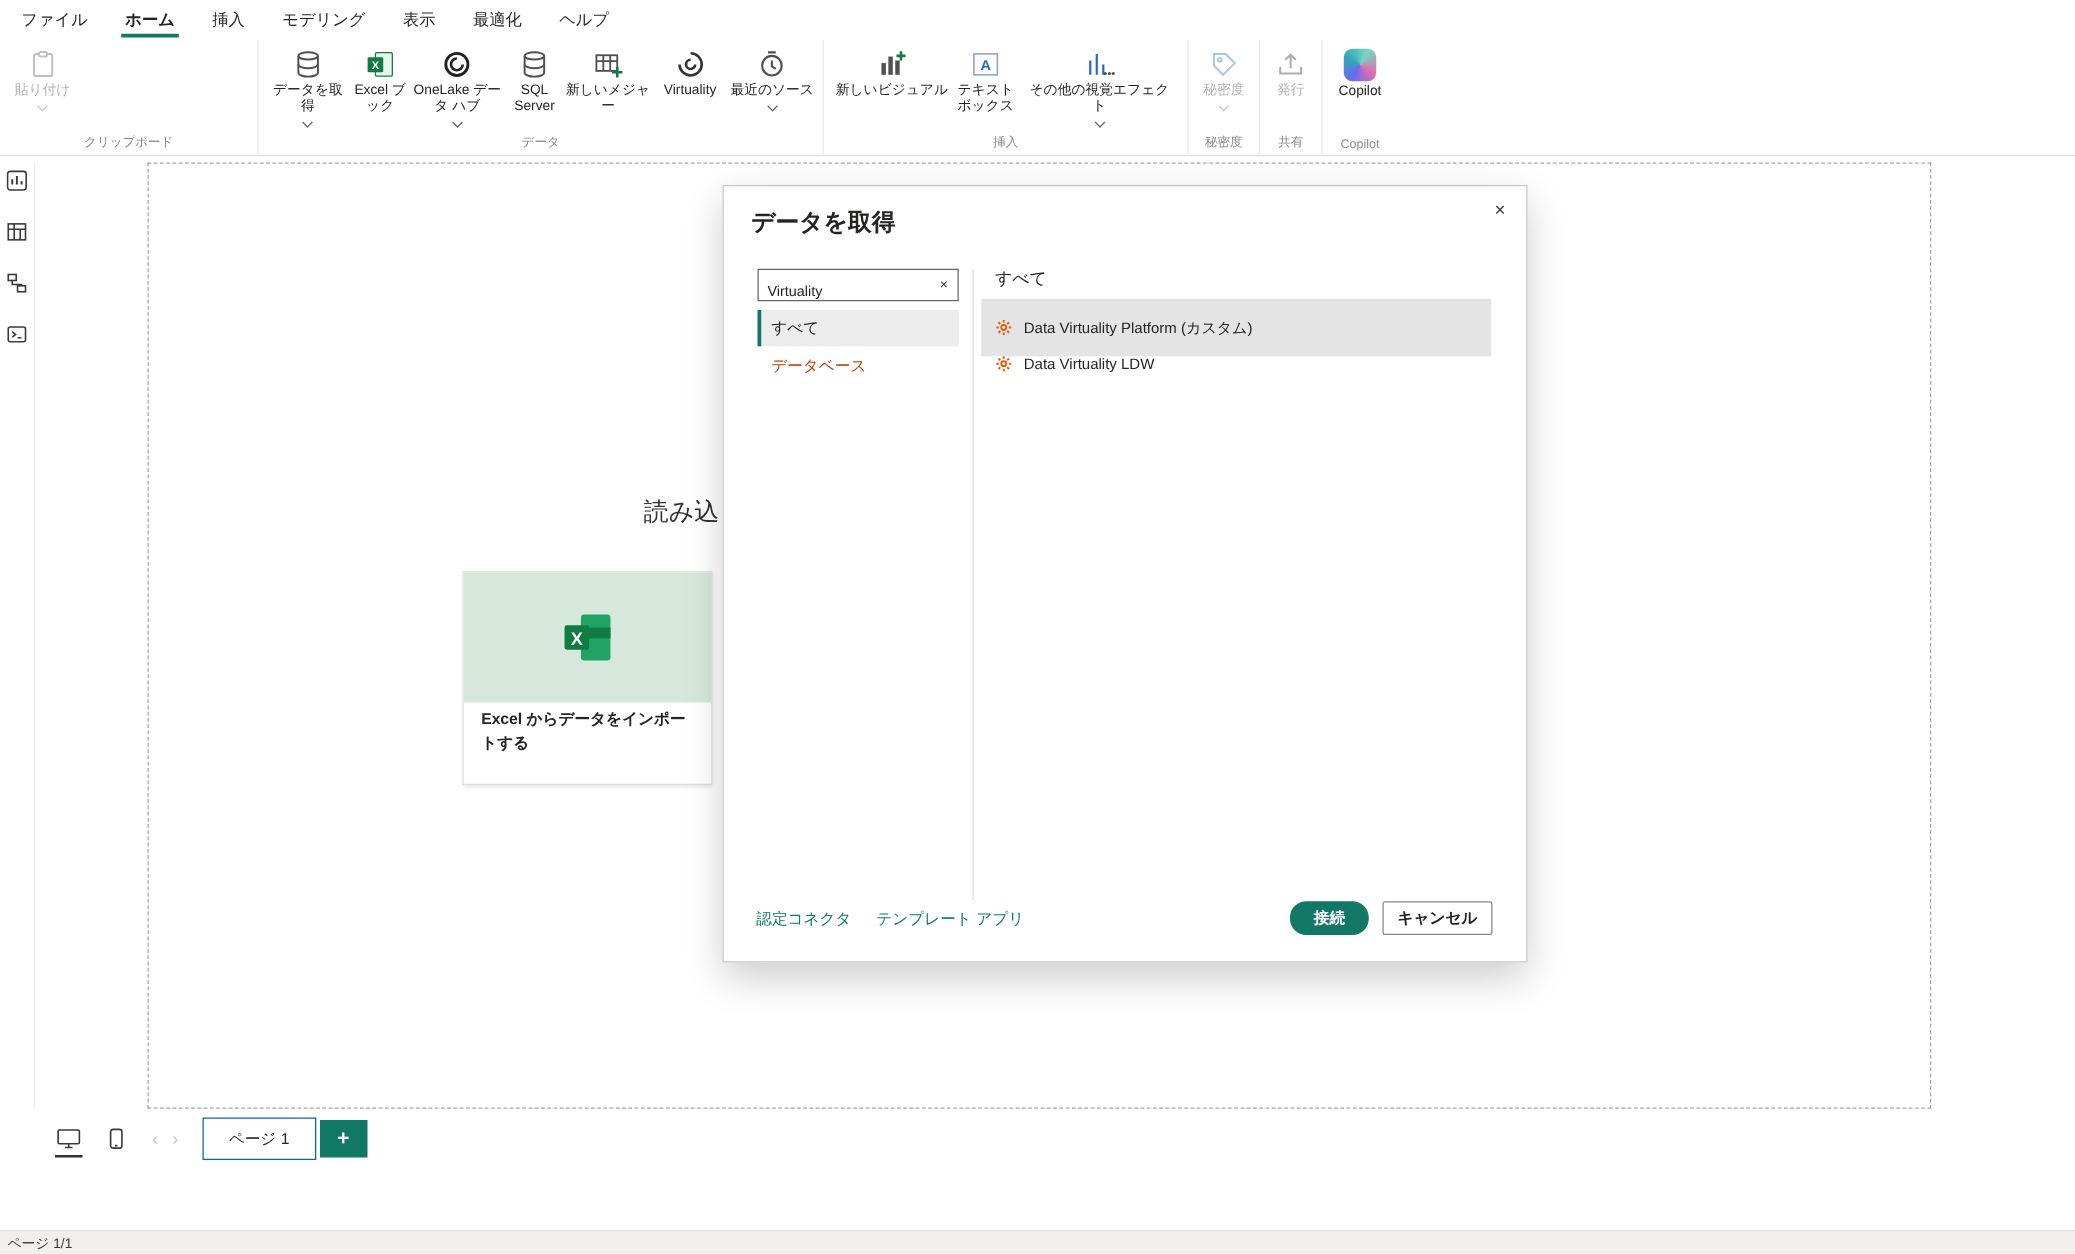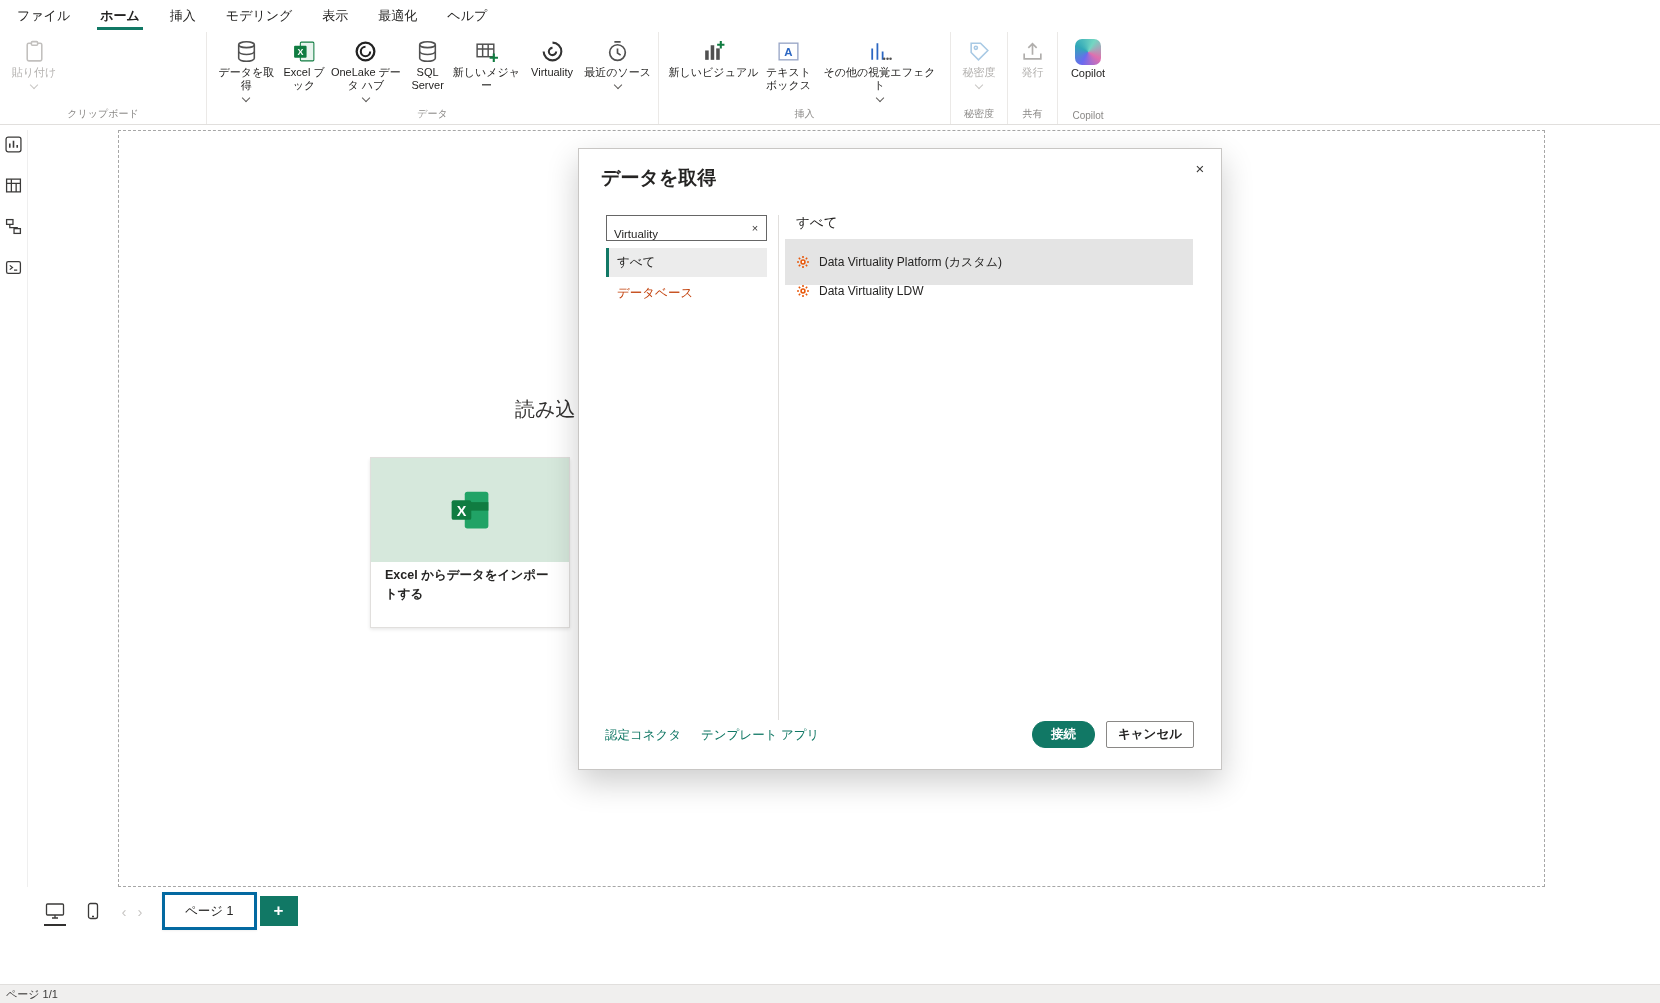--- a/index.html
+++ b/index.html
@@ -58,21 +58,21 @@
   .result-row svg{flex:0 0 auto;}
   .dlg-link{position:absolute;top:578px;font-size:12.5px;color:var(--accent);cursor:pointer;white-space:nowrap;}
   .btn-connect{position:absolute;left:453px;top:572px;width:63px;height:27px;background:var(--accent);color:#fff;border:1px solid var(--accent);border-radius:13px;font-size:12.5px;font-weight:700;font-family:Liberation Sans, sans-serif;cursor:pointer;}
   .btn-cancel{position:absolute;left:527px;top:572px;width:88px;height:27px;background:#fff;color:#252423;border:1px solid #8a8886;border-radius:2px;font-size:12.5px;font-weight:700;font-family:inherit;cursor:pointer;}
 
   
   .pagebar{position:absolute;left:0;top:893px;height:36px;display:flex;align-items:center;padding-left:40px;background:#fff;}
   .viewbtn{width:30px;height:30px;display:flex;align-items:center;justify-content:center;position:relative;cursor:pointer;margin-right:8px;}
   .viewbtn.active::after{content:"";position:absolute;left:4px;right:4px;bottom:0;height:2px;background:#323130;}
   .navchev{width:16px;height:30px;display:flex;align-items:center;justify-content:center;color:#c8c6c4;font-size:15px;cursor:default;}
-  .page-tab{margin-left:14px;height:30px;padding:16px 20px;display:flex;align-items:center;background:#fff;border:3px solid #0369a1;box-shadow:0 1px 2px rgba(0,0,0,.06);font-size:12.5px;cursor:pointer;white-space:nowrap;}
+  .page-tab{margin-left:14px;height:30px;padding:16px 20px;display:flex;align-items:center;background:#fff;border:1px solid #0369a1;box-shadow:0 1px 2px rgba(0,0,0,.06);font-size:12.5px;cursor:pointer;white-space:nowrap;}
   .add-page{margin-left:3px;width:38px;height:30px;background:var(--accent);color:#fff;display:flex;align-items:center;justify-content:center;font-size:17px;font-weight:700;cursor:pointer;}
   .statusbar{position:absolute;left:0;right:0;bottom:0;height:19px;background:#f0efee;border-top:1px solid #e1dfdd;display:flex;align-items:center;padding-left:6px;font-size:11px;color:#3b3a39;}
 </style>
 </head>
 <body>
 
 <div class="menubar">
   <div class="menu-item">ファイル</div>
   <div class="menu-item active">ホーム</div>
   <div class="menu-item">挿入</div>

